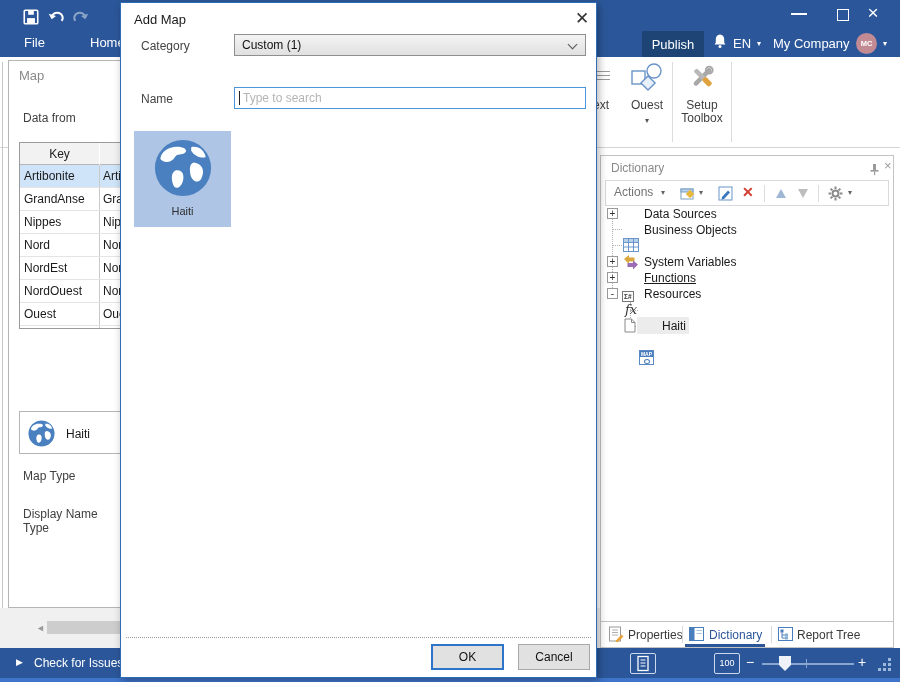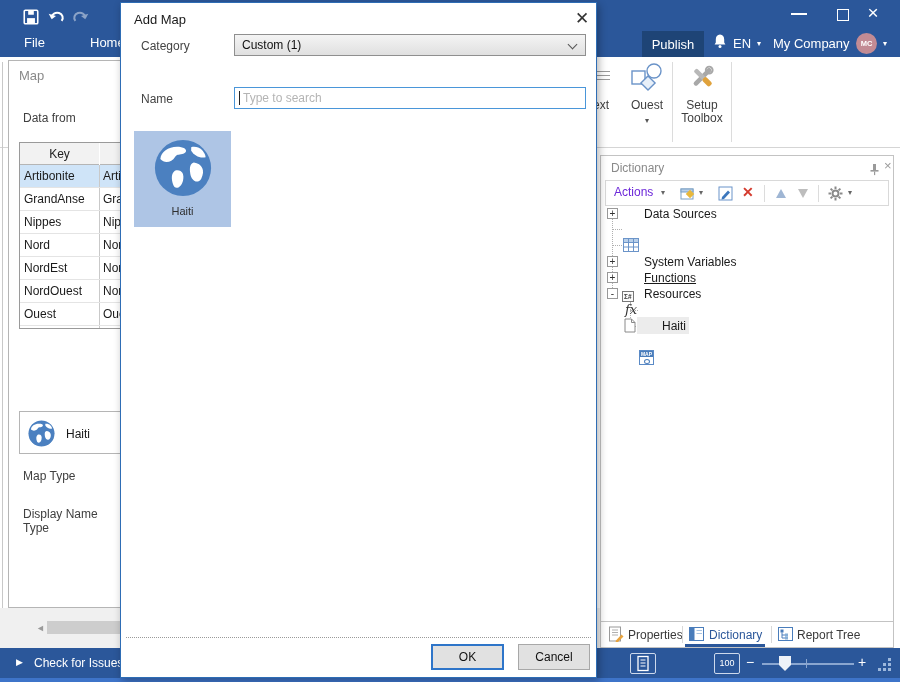--- a/index.html
+++ b/index.html
@@ -59,21 +59,21 @@
   .tile { background:#aec5e5; }
   .tile-label { position:absolute; left:0; top:74px; width:100%; text-align:center; font-size:11px; color:#2f2f2f; }
   .dots { border-top:1px dotted #9a9a9a; }
   .btn { font-size:12px; color:#111; background:#e1e1e1; display:flex; align-items:center; justify-content:center; }
   .btn.ok { border:2px solid #2e75c9; }
   .btn.cancel { border:1px solid #a8a8a8; }
 
   
   .dict-panel { left:600px; top:155px; width:294px; height:467px; background:#fff; border:1px solid #c3c3c3; }
   .dict-toolbar { position:absolute; left:4px; top:24px; width:284px; height:26px; border:1px solid #d9d9d9; }
-  .tb-item { position:absolute; top:4px; font-size:12px; color:#6d28d9; }
+  .tb-item { position:absolute; top:4px; font-size:12px; color:#737373; }
   .tb-sep { position:absolute; top:4px; width:1px; height:17px; background:#dcdcdc; }
   .tri-up { width:0; height:0; border-left:5px solid transparent; border-right:5px solid transparent; border-bottom:9px solid #9fb6d4; }
   .tri-down { width:0; height:0; border-left:5px solid transparent; border-right:5px solid transparent; border-top:9px solid #bdbdbd; }
   .del-x { color:#d43b2e; font-weight:bold; font-size:14px; }
   .tree-row { position:absolute; height:16px; font-size:12px; color:#1a1a1a; }
   .expander { position:absolute; left:6px; width:11px; height:11px; border:1px solid #999; background:#fff; font-size:10px; line-height:9px; text-align:center; color:#333; }
   .t-icon { position:absolute; width:16px; height:15px;margin-top:32px; }
   .t-label { position:absolute; top:1px; white-space:nowrap; }
   .sel-bg { background:#ececec; }
   .badge { display:inline-block; border:1px solid #777; background:#fbfbfb; color:#333; font-size:6.5px; font-weight:bold; padding:1px 1px; line-height:7px; }
@@ -326,20 +326,27 @@
       <span class="expander" style="top:2px;">+</span>
       <span class="t-icon" style="left:22px;top:0;"><svg width="16" height="14" viewBox="0 0 16 14">
             <rect x="0.5" y="0.5" width="15" height="13" fill="#fff" stroke="#6b94c9"></rect>
             <rect x="0.5" y="0.5" width="15" height="4" fill="#b9d0ea" stroke="#6b94c9"></rect>
             <line x1="5.5" y1="0.5" x2="5.5" y2="13.5" stroke="#6b94c9"></line>
             <line x1="10.5" y1="0.5" x2="10.5" y2="13.5" stroke="#6b94c9"></line>
             <line x1="0.5" y1="9" x2="15.5" y2="9" stroke="#6b94c9"></line>
           </svg></span>
       <span class="t-label" style="left:43px;">Data Sources</span>
     </div>
+    <div class="tree-row" style="left:0;top:66px;width:290px;">
+      <span class="t-icon" style="left:22px;top:0;"><svg width="16" height="16" viewBox="0 0 16 16">
+            <path d="M1 5 L6 1 L6 3.5 L11.5 3.5 L11.5 7.5 L6 7.5 L6 10 Z" fill="#d9a73e"></path>
+            <path d="M15 10.5 L10 6.5 L10 9 L4.5 9 L4.5 13 L10 13 L10 15.5 Z" fill="#9b6bb5"></path>
+          </svg></span>
+      <span class="t-label" style="left:43px;">Business Objects</span>
+    </div>
     <div class="tree-row" style="left:0;top:98px;width:290px;">
       <span class="expander" style="top:2px;">+</span>
       <span class="t-icon" style="left:21px;top:2px;"><span class="badge">Σ#</span></span>
       <span class="t-label" style="left:43px;">System Variables</span>
     </div>
     <div class="tree-row" style="left:0;top:114px;width:290px;">
       <span class="expander" style="top:2px;">+</span>
       <span class="t-icon fx" style="left:24px;top:0;">fx</span>
       <span class="t-label" style="left:43px;text-decoration:underline;">Functions</span>
     </div>

